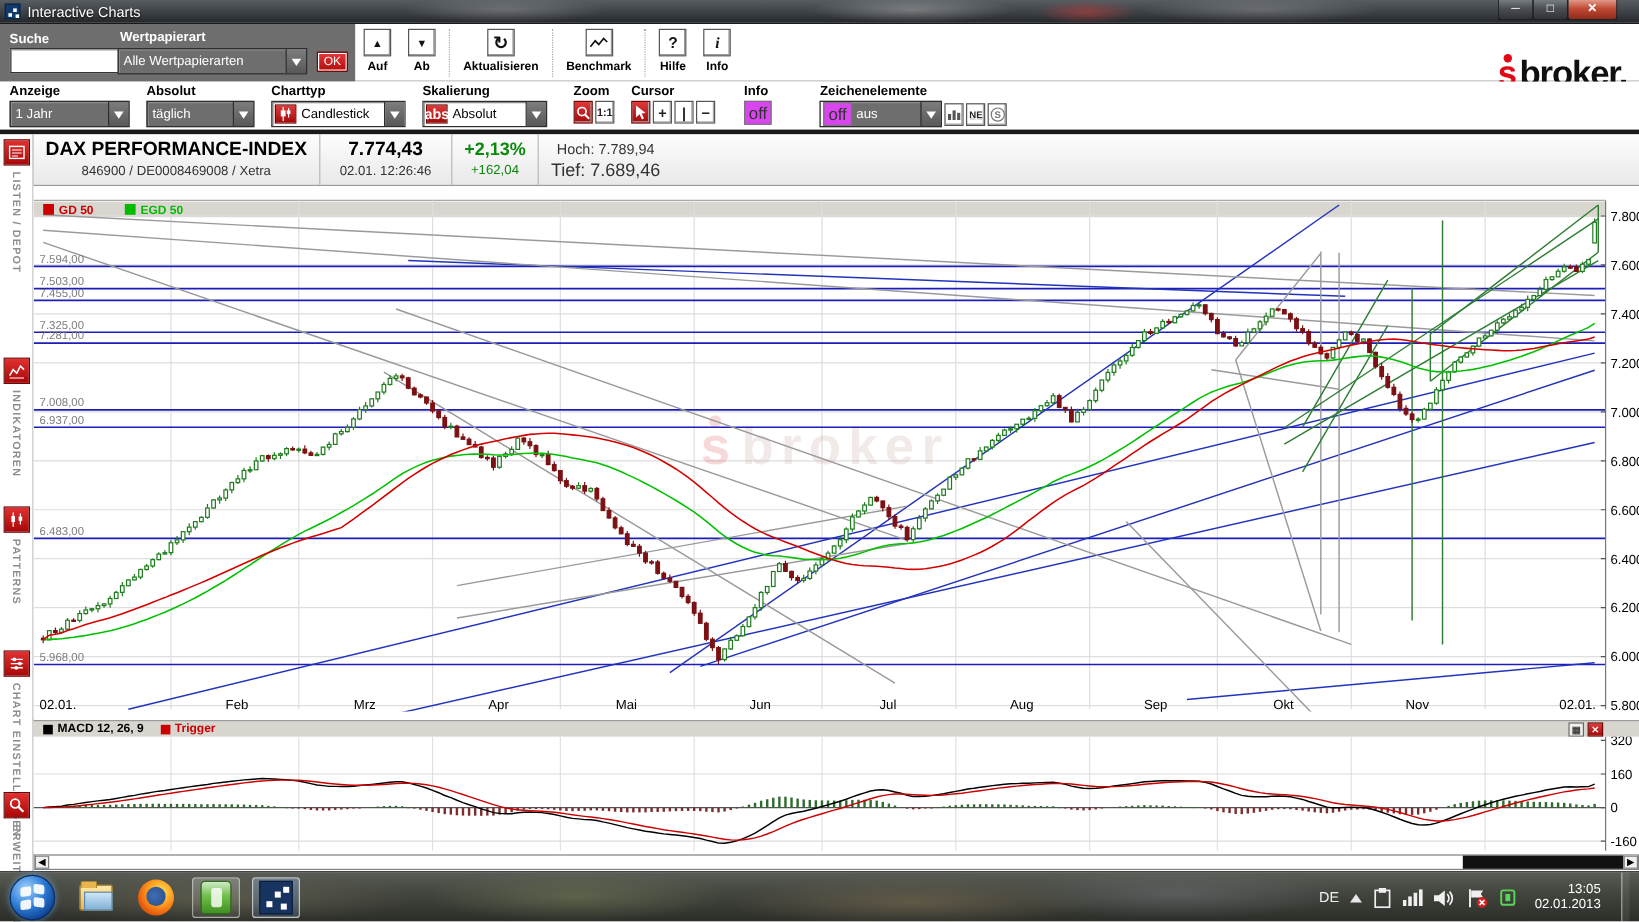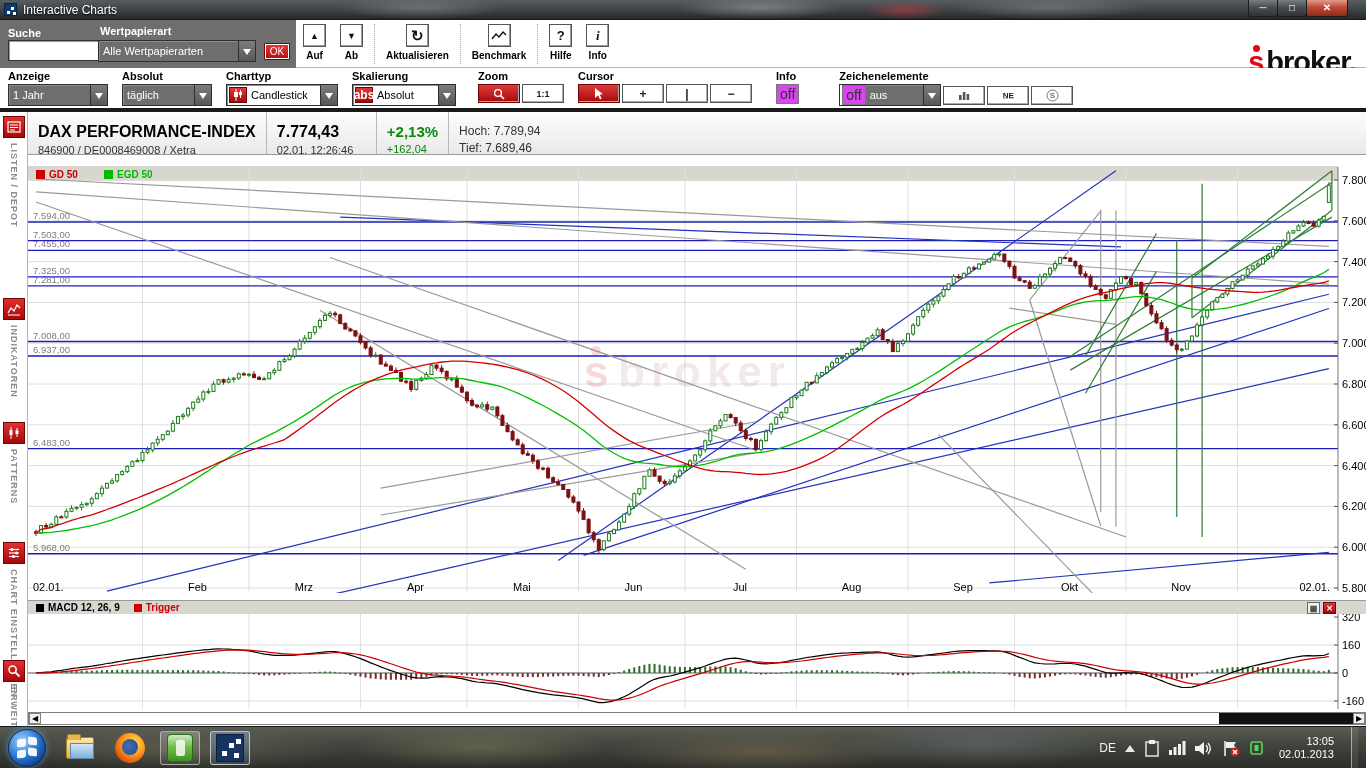--- a/index.html
+++ b/index.html
@@ -52,30 +52,30 @@
   .logo-s { color:#e30613; position:relative; margin-right:3px; }
   .logo-s::after { content:""; position:absolute; width:7px; height:7px; border-radius:50%; background:#e30613; top:-1px; left:5px; }
 
   
   .tb2 { position:absolute; left:0; top:68px; width:1366px; height:40px; background:#fff; display:flex; padding:2px 0 0 8px; }
   .grp { margin-right:14px; position:relative; }
   .grp .lbl { font-size:11px; font-weight:bold; color:#000; margin-bottom:2px; }
   .ctlrow { display:flex; align-items:center; gap:2px; }
   .icon-badge { width:18px; height:16px; background:linear-gradient(180deg,#e03a3a,#a50a0a); border:1px solid #6f0404;
     color:#fff; font-size:12px; font-weight:bold; display:flex; align-items:center; justify-content:center; }
-  .mini { width:42px; height:19px; border:1px solid #555; background:#fff; display:flex; align-items:center; justify-content:center;
+  .mini { width:16px; height:19px; border:1px solid #555; background:#fff; display:flex; align-items:center; justify-content:center;
     font-size:12px; font-weight:bold; color:#222; box-shadow:inset -1px -1px 0 #aaa; }
   .mini.red { background:linear-gradient(180deg,#e03a3a,#a50a0a); border-color:#6f0404; color:#fff; }
   .chip { border:1px solid #777; background:#d946ef; font-size:14px; color:#333; padding:1px 3px; }
   .blackbar { position:absolute; left:0; top:108px; width:1366px; height:4px; background:#1a1a1a; }
 
   
   .inst { position:absolute; left:28px; top:112px; width:1338px; height:43px;
     background:linear-gradient(180deg,#fdfdfd,#e9e9e9); border-bottom:1px solid #9a9a9a; display:flex; }
-  .inst .cell { padding:11px 10px 0 10px; border-right:1px solid #b8b8b8; }
+  .inst .cell { padding:4px 10px 0 10px; border-right:1px solid #b8b8b8;text-align:center; }
   .inst .name { font-size:16px; font-weight:bold; color:#000; letter-spacing:0; }
   .inst .sub { font-size:11px; color:#333; margin-top:3px; }
   .inst .price { font-size:16px; font-weight:bold; }
   .inst .green { color:#0c8a0c; }
   .inst .pct { font-size:15px; font-weight:bold; }
 
   
   .sidebar { position:absolute; left:0; top:112px; width:28px; height:614px; background:#fff; border-right:1px solid #b5b5b5; }
   .side-item { position:absolute; left:0; width:28px; display:flex; flex-direction:column; align-items:center; }
   .side-ico { width:22px; height:22px; background:linear-gradient(180deg,#e23030,#a80808); border:1px solid #6f0404;
@@ -329,21 +329,21 @@
     <div class="cell" style="min-width:110px">
       <div class="price">7.774,43</div>
       <div class="sub">02.01. 12:26:46</div>
     </div>
     <div class="cell" style="min-width:72px">
       <div class="pct green">+2,13%</div>
       <div class="sub green">+162,04</div>
     </div>
     <div class="cell" style="border-right:none">
       <div class="sub" style="margin-top:1px;font-size:12px">Hoch: 7.789,94</div>
-      <div class="sub" style="font-size:12px">Tief: 7.689,46</div>
+      <div class="sub" style="font-size:15px">Tief: 7.689,46</div>
     </div>
   </div>
 
   <div class="sidebar" id="sidebar">
       <div class="side-item" style="top: 4px;">
         <span class="side-ico">
           <svg width="14" height="14" viewBox="0 0 14 14">
             <rect x="1" y="2" width="12" height="10" fill="none" stroke="#fff" stroke-width="1.2"></rect>
             <line x1="3" y1="5" x2="11" y2="5" stroke="#fff"></line>
             <line x1="3" y1="7.5" x2="11" y2="7.5" stroke="#fff"></line>

